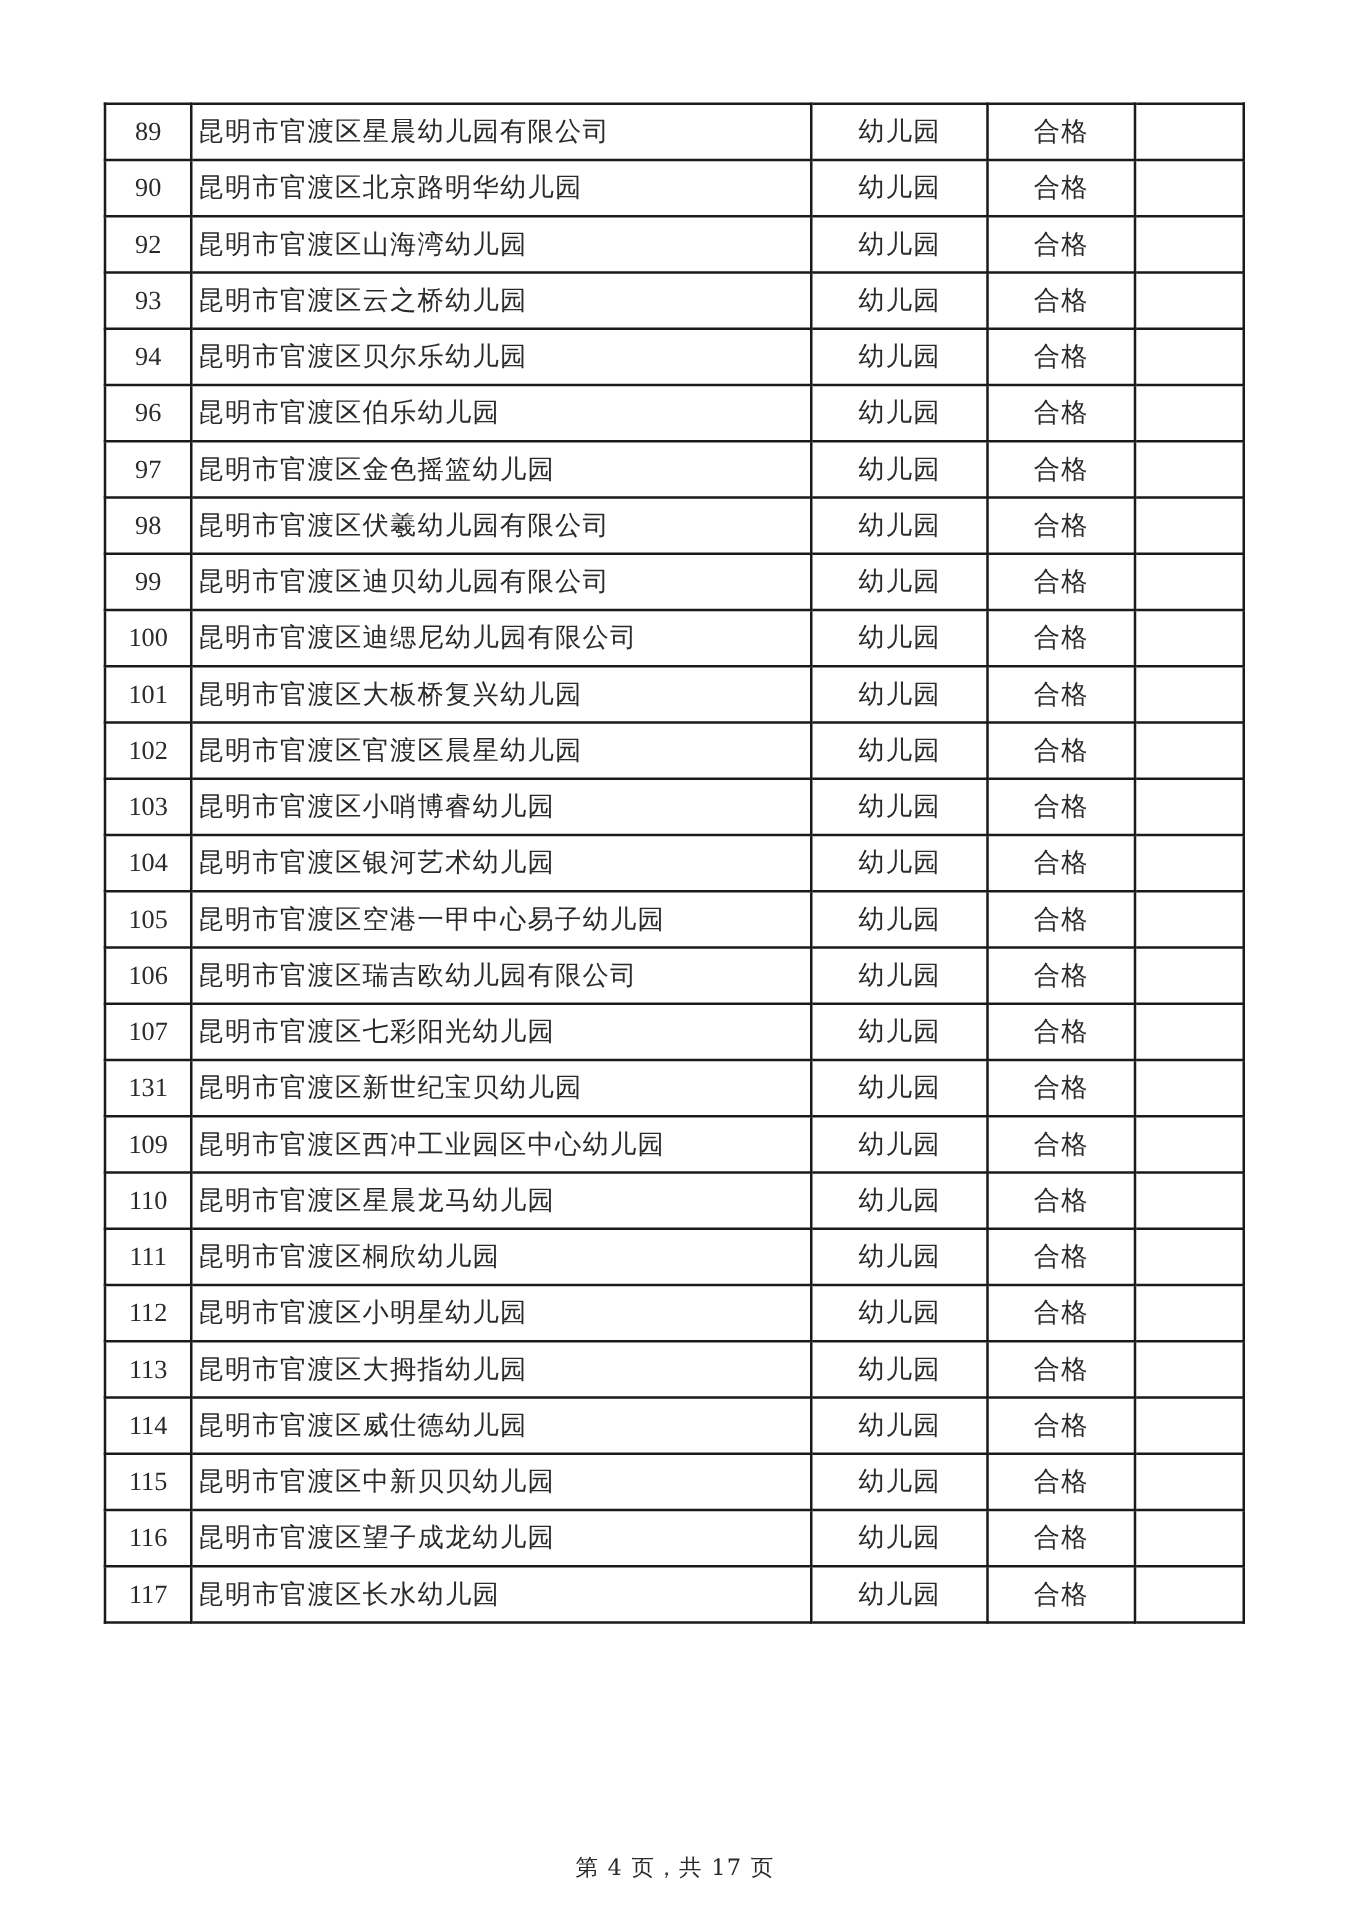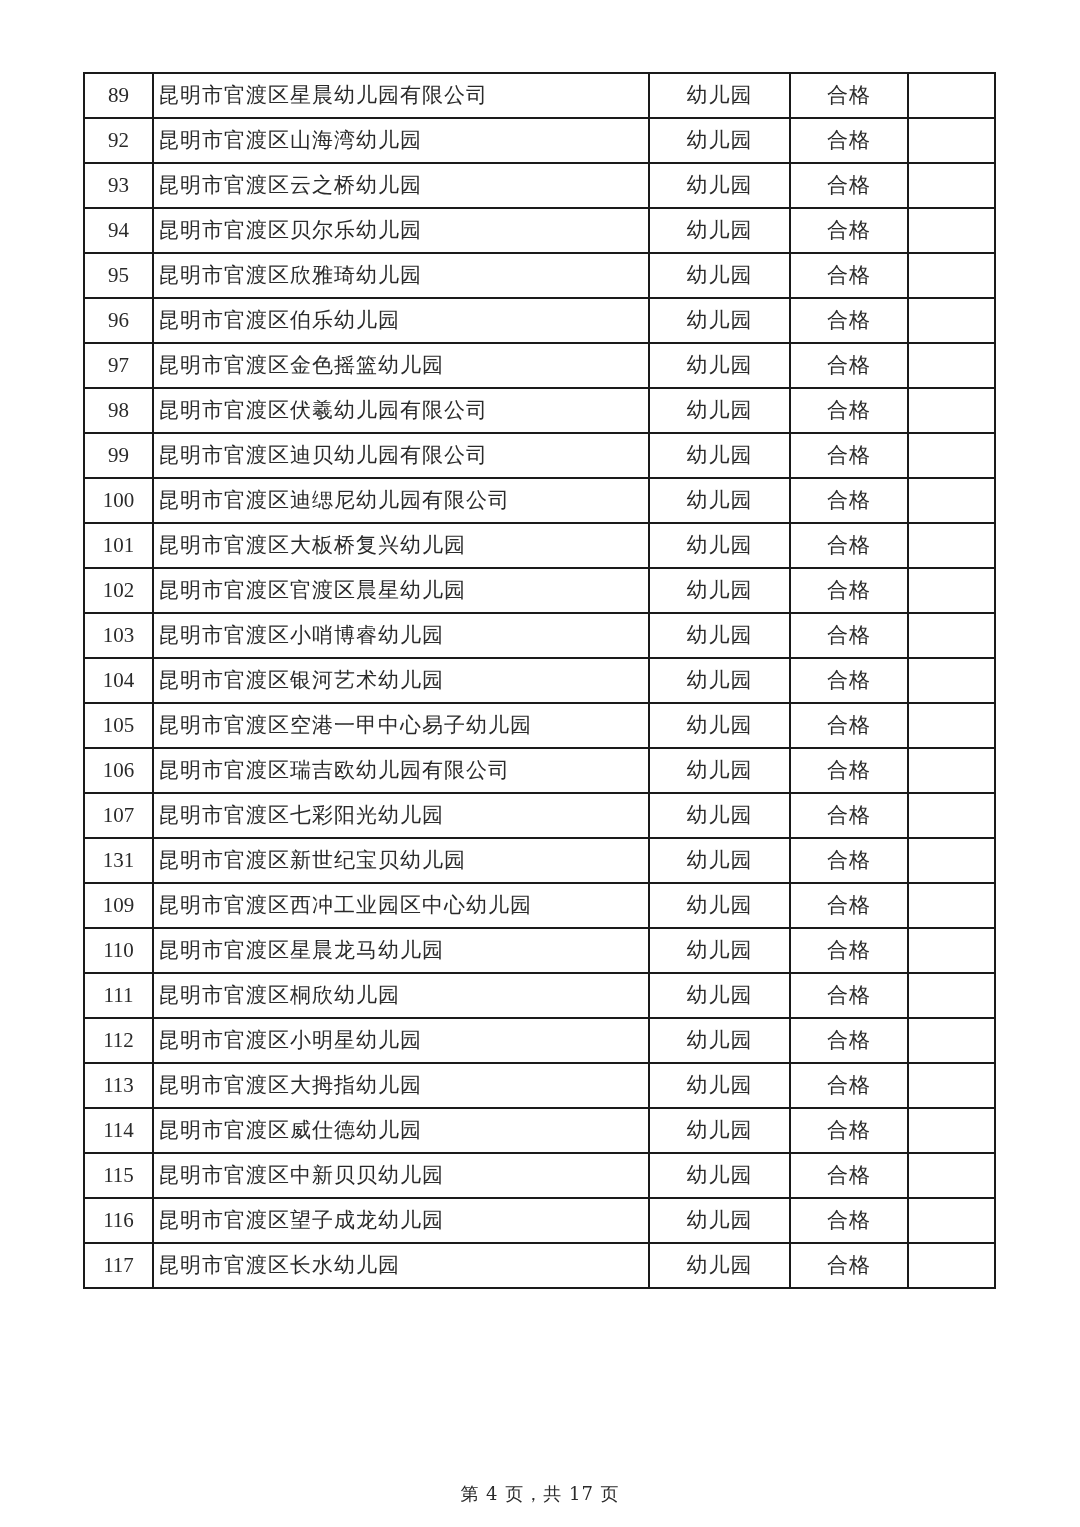--- a/index.html
+++ b/index.html
@@ -16,21 +16,21 @@
       color: #2a2a2a;
     }
     .page {
       position: absolute;
       left: 0; top: 0;
       width: 1080px; height: 1527px;
     }
     table.list {
       position: absolute;
       left: 83px;
-      top: 72px;
+      top: 82px;
       border-collapse: collapse;
       table-layout: fixed;
       width: 911px;
       border: 2px solid #1a1a1a;
       padding-left: 28px;
     }
     table.list td {
       border: 2px solid #1a1a1a;
       height: 43px;
       padding: 0;
@@ -84,43 +84,43 @@
     </colgroup>
     <tbody id="table-body">
         <tr>
           <td class="no">89</td>
           <td class="name">昆明市官渡区星晨幼儿园有限公司</td>
           <td class="type">幼儿园</td>
           <td class="result">合格</td>
           <td class="note"></td>
         </tr>
         <tr>
+          <td class="no">90</td>
+          <td class="name">昆明市官渡区北京路明华幼儿园</td>
+          <td class="type">幼儿园</td>
+          <td class="result">合格</td>
+          <td class="note"></td>
+        </tr>
+        <tr>
           <td class="no">92</td>
           <td class="name">昆明市官渡区山海湾幼儿园</td>
           <td class="type">幼儿园</td>
           <td class="result">合格</td>
           <td class="note"></td>
         </tr>
         <tr>
           <td class="no">93</td>
           <td class="name">昆明市官渡区云之桥幼儿园</td>
           <td class="type">幼儿园</td>
           <td class="result">合格</td>
           <td class="note"></td>
         </tr>
         <tr>
           <td class="no">94</td>
           <td class="name">昆明市官渡区贝尔乐幼儿园</td>
-          <td class="type">幼儿园</td>
-          <td class="result">合格</td>
-          <td class="note"></td>
-        </tr>
-        <tr>
-          <td class="no">95</td>
-          <td class="name">昆明市官渡区欣雅琦幼儿园</td>
           <td class="type">幼儿园</td>
           <td class="result">合格</td>
           <td class="note"></td>
         </tr>
         <tr>
           <td class="no">96</td>
           <td class="name">昆明市官渡区伯乐幼儿园</td>
           <td class="type">幼儿园</td>
           <td class="result">合格</td>
           <td class="note"></td>

